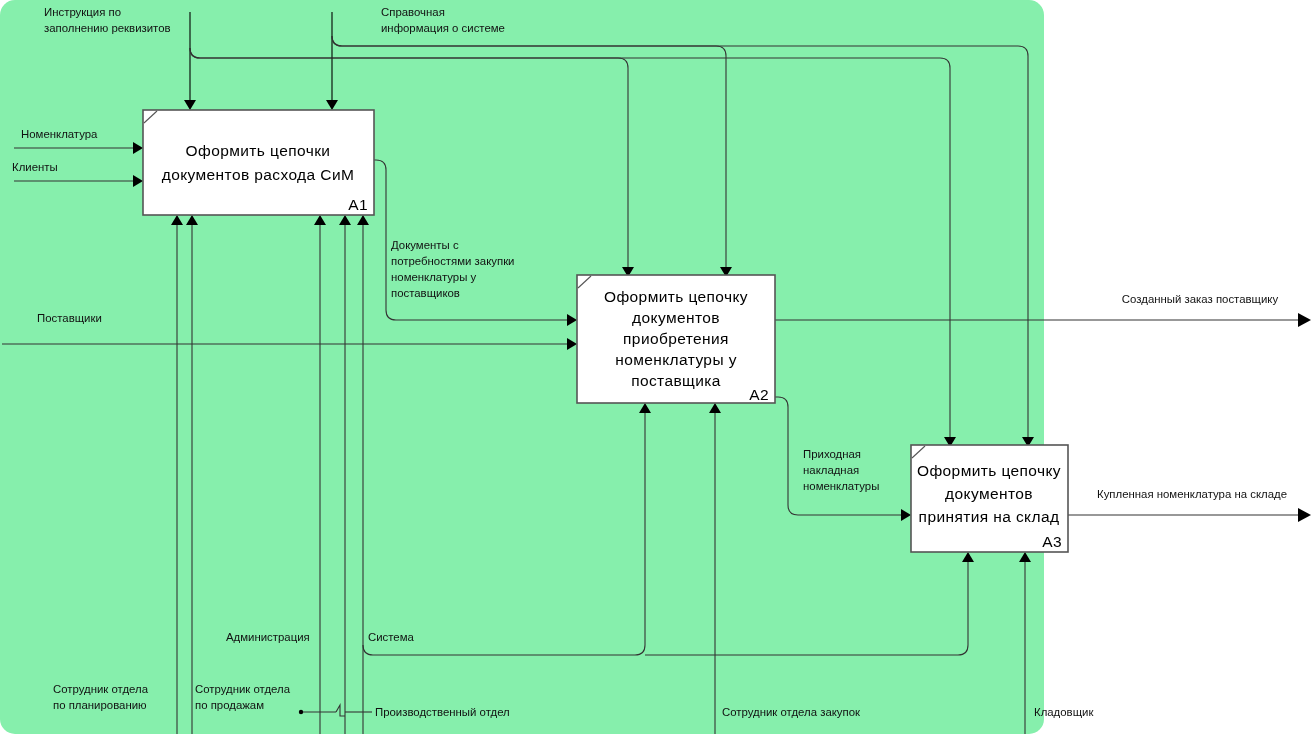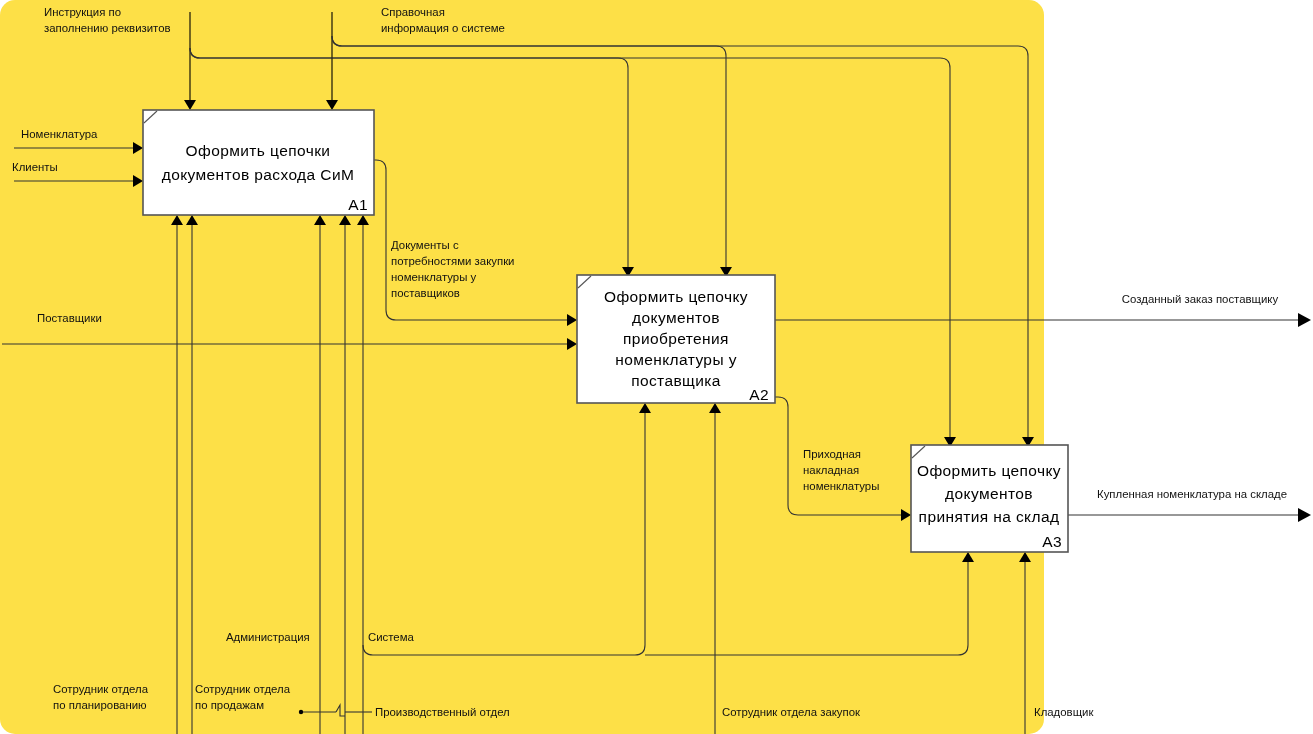--- a/index.html
+++ b/index.html
@@ -10,21 +10,21 @@
   body {
     width: 1313px;
     height: 734px;
     overflow: hidden;
     font-family: "Liberation Sans", sans-serif;
   }
   #diagram-root {
     position: relative;
     width: 1044px;
     height: 734px;
-    background: #fde047;
+    background: #86efac;
     border-radius: 15px;
   }
   svg#idef0 {
     display: block;
     width: 1313px;
     height: 734px;
   }
   .flowline {
     fill: none;
     stroke: #000000;

